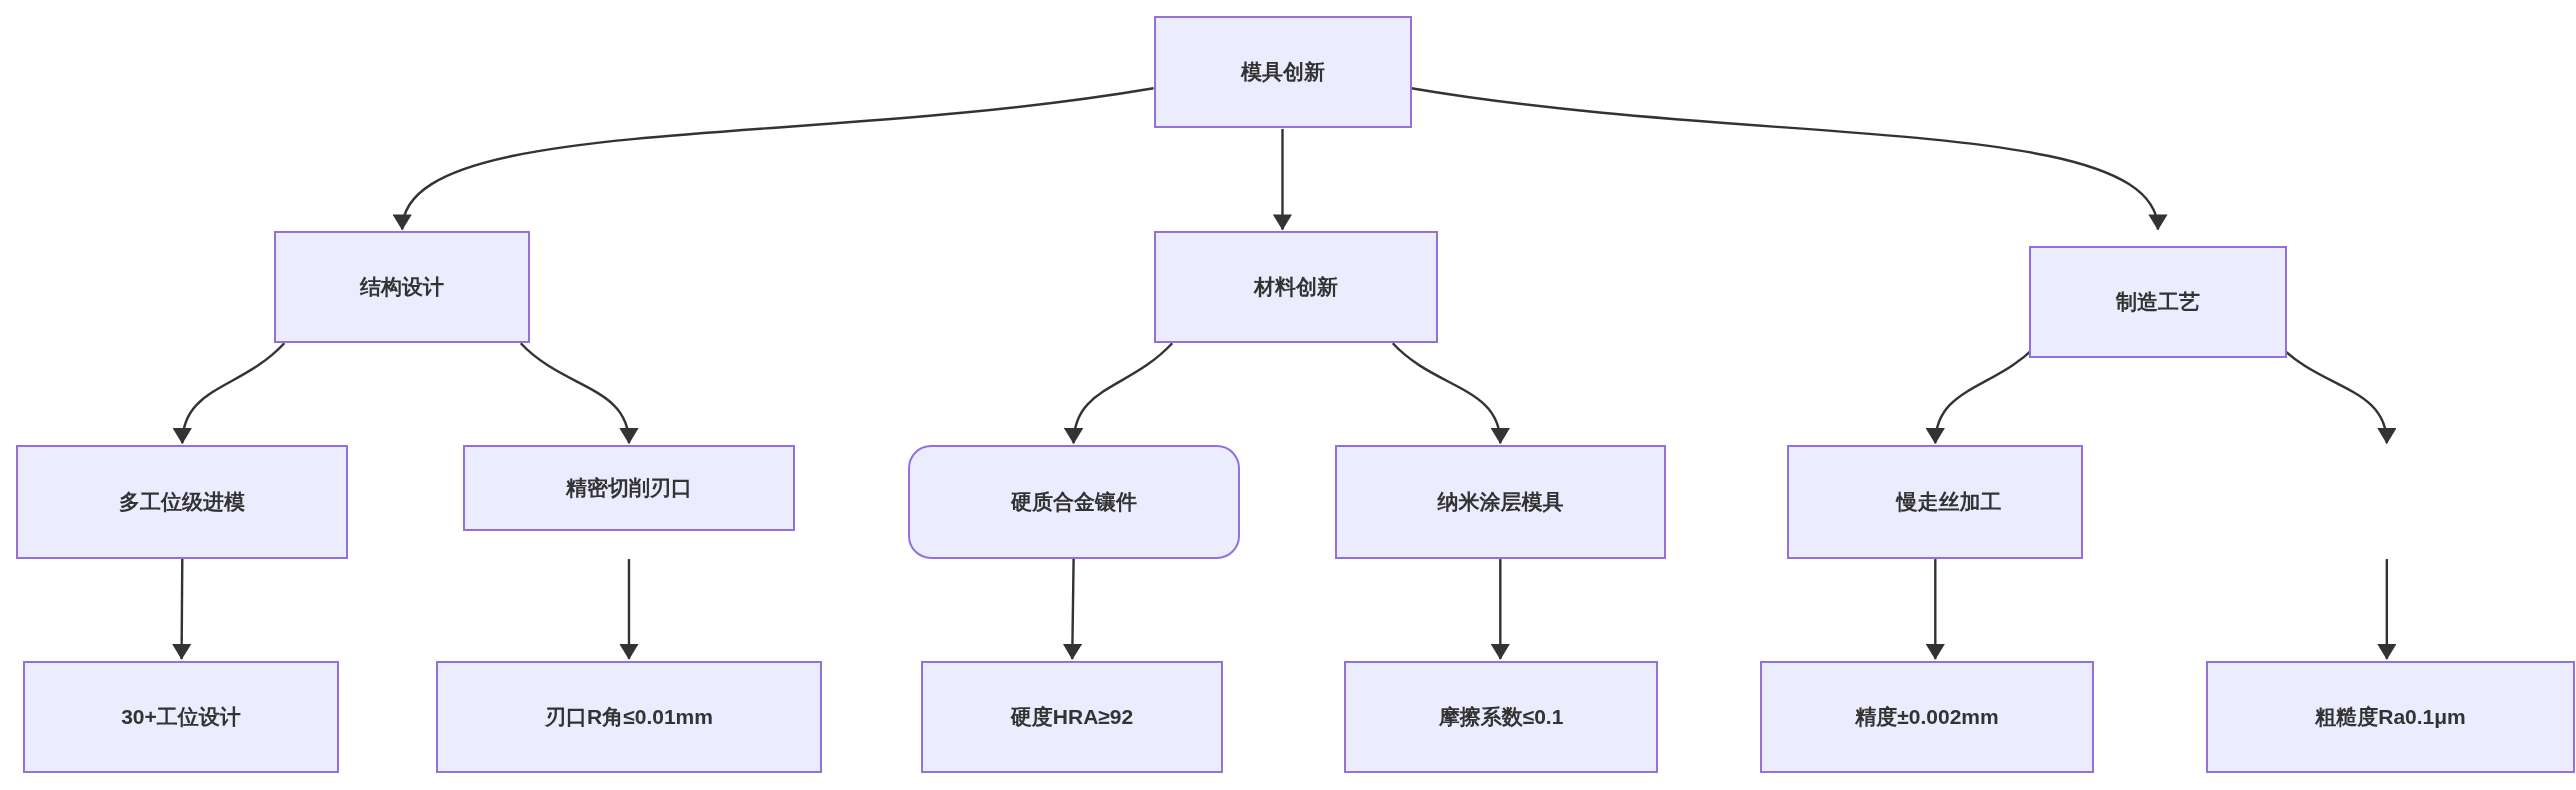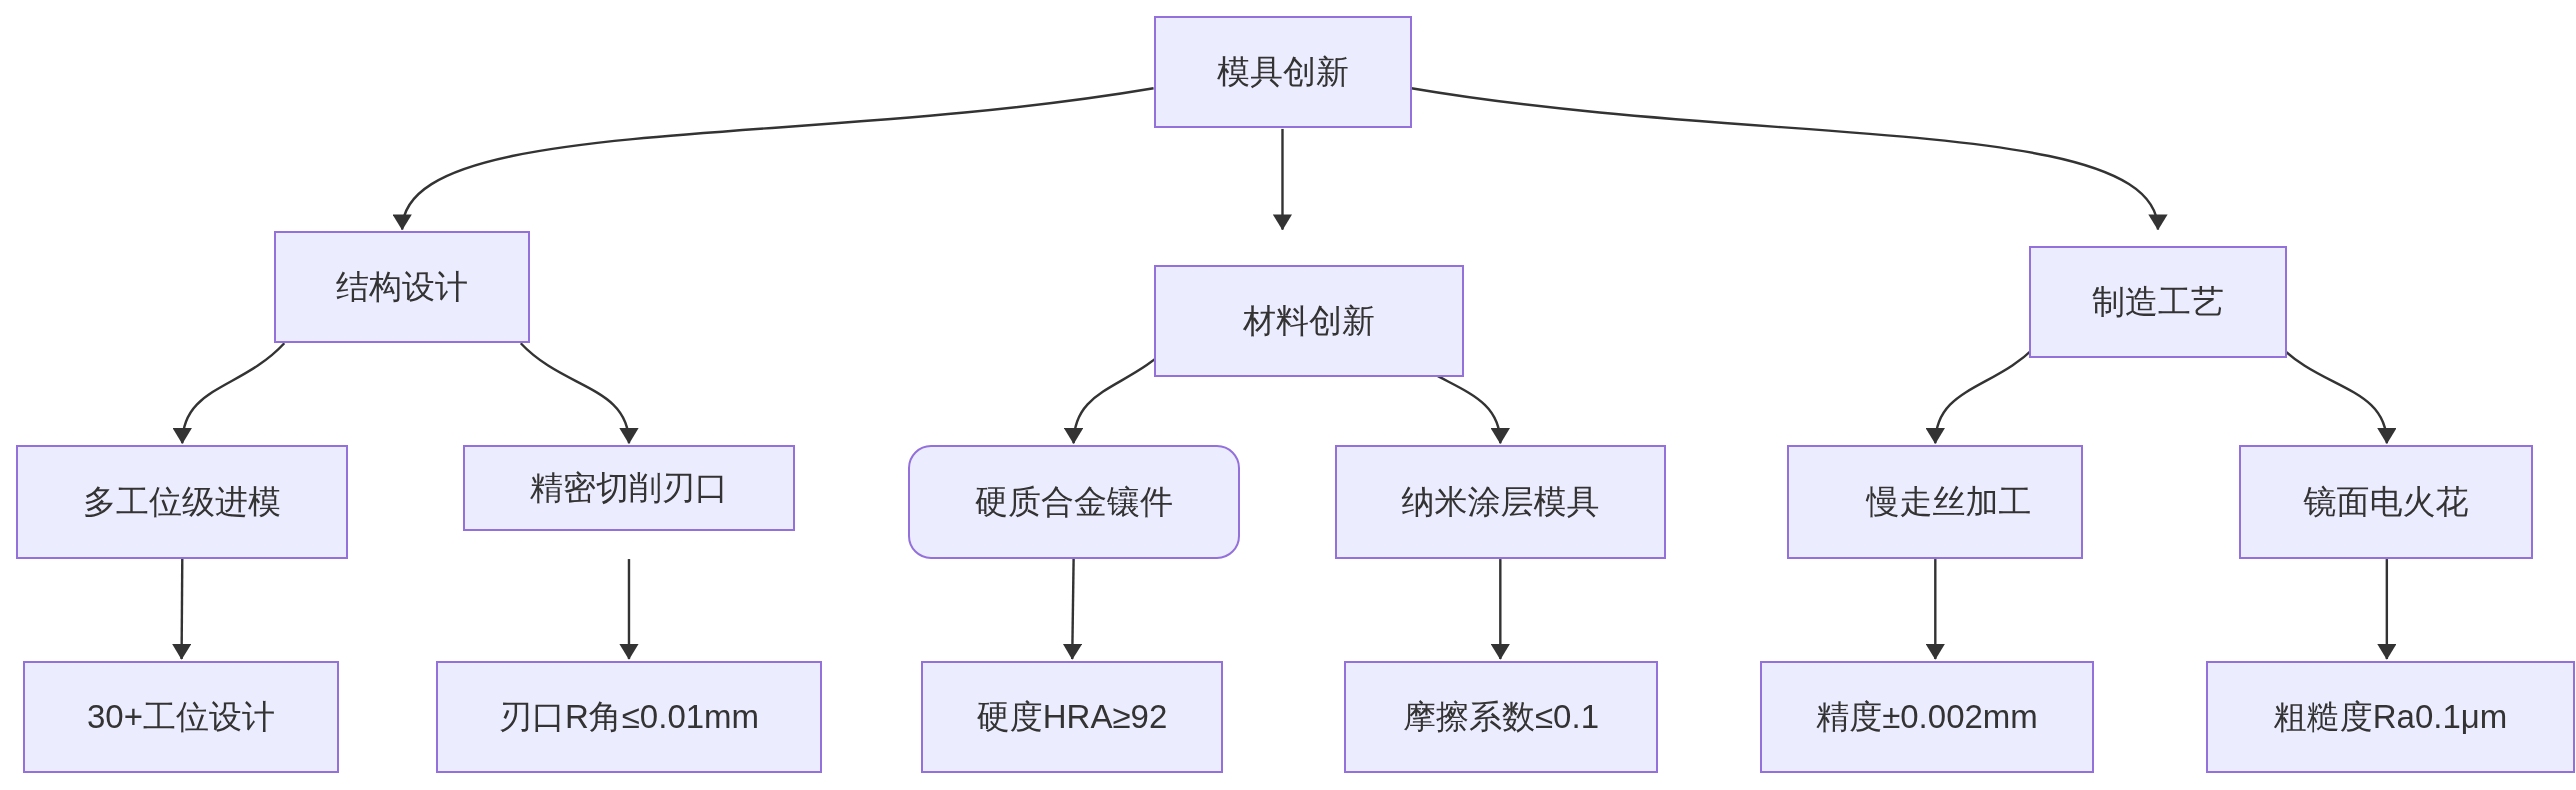--- a/index.html
+++ b/index.html
@@ -31,24 +31,25 @@
   }
   .node {
     position: absolute;
     height: 112px;
     background: var(--node_fill);
     border: 2.8px solid var(--node_border);
     color: var(--text_color);
     display: flex;
     align-items: center;
     justify-content: center;
-    font-size: 33px;
+    font-size: 21px;
     line-height: 1.2;
     white-space: nowrap;
     text-align: center;
+    font-weight: bold;
   }
 </style>
 </head>
 <body>
 
 <div class="canvas">
 
   <svg class="edges-layer" viewBox="0 0 3736 1146" xmlns="http://www.w3.org/2000/svg">
     <defs>
       <marker id="arrow" viewBox="0 0 23 28" refX="22" refY="14" markerWidth="23" markerHeight="28" orient="auto" markerUnits="userSpaceOnUse">
@@ -71,29 +72,28 @@
     <path class="edge" d="M912,811 L912,956" marker-end="url(#arrow)"></path>
     <path class="edge" d="M1557,811 L1555,956" marker-end="url(#arrow)"></path>
     <path class="edge" d="M2176,811 L2176,956" marker-end="url(#arrow)"></path>
     <path class="edge" d="M2807,811 L2807,956" marker-end="url(#arrow)"></path>
     <path class="edge" d="M3462,811 L3462,956" marker-end="url(#arrow)"></path>
   </svg>
 
   <div class="node" style="left:1154px; top:16px; width:258px;">模具创新</div>
 
   <div class="node" style="left:274px; top:231px; width:256px;">结构设计</div>
-  <div class="node" style="left:1154px; top:231px; width:310px;margin-top:34px;">材料创新</div>
+  <div class="node" style="left:1154px; top:231px; width:284px;">材料创新</div>
   <div class="node" style="left:2029px; top:246px; width:258px;">制造工艺</div>
 
   <div class="node" style="left:16px; top:445px; width:332px; height:114px;">多工位级进模</div>
   <div class="node" style="left:463px; top:445px; width:332px; height:86px;">精密切削刃口</div>
   <div class="node" style="left:908px; top:445px; width:332px; height:114px;border-radius:23px;">硬质合金镶件</div>
   <div class="node" style="left:1335px; top:445px; width:331px; height:114px;">纳米涂层模具</div>
   <div class="node" style="left:1787px; top:445px; width:296px; height:114px;padding-left:28px;">慢走丝加工</div>
-  <div class="node" style="left:2239px; top:445px; width:294px; height:114px;">镜面电火花</div>
 
   <div class="node" style="left:23px; top:661px; width:316px;">30+工位设计</div>
   <div class="node" style="left:436px; top:661px; width:386px;">刃口R角≤0.01mm</div>
   <div class="node" style="left:921px; top:661px; width:302px;">硬度HRA≥92</div>
   <div class="node" style="left:1344px; top:661px; width:314px;">摩擦系数≤0.1</div>
   <div class="node" style="left:1760px; top:661px; width:334px;">精度±0.002mm</div>
   <div class="node" style="left:2206px; top:661px; width:369px;">粗糙度Ra0.1μm</div>
 
 </div>
 

